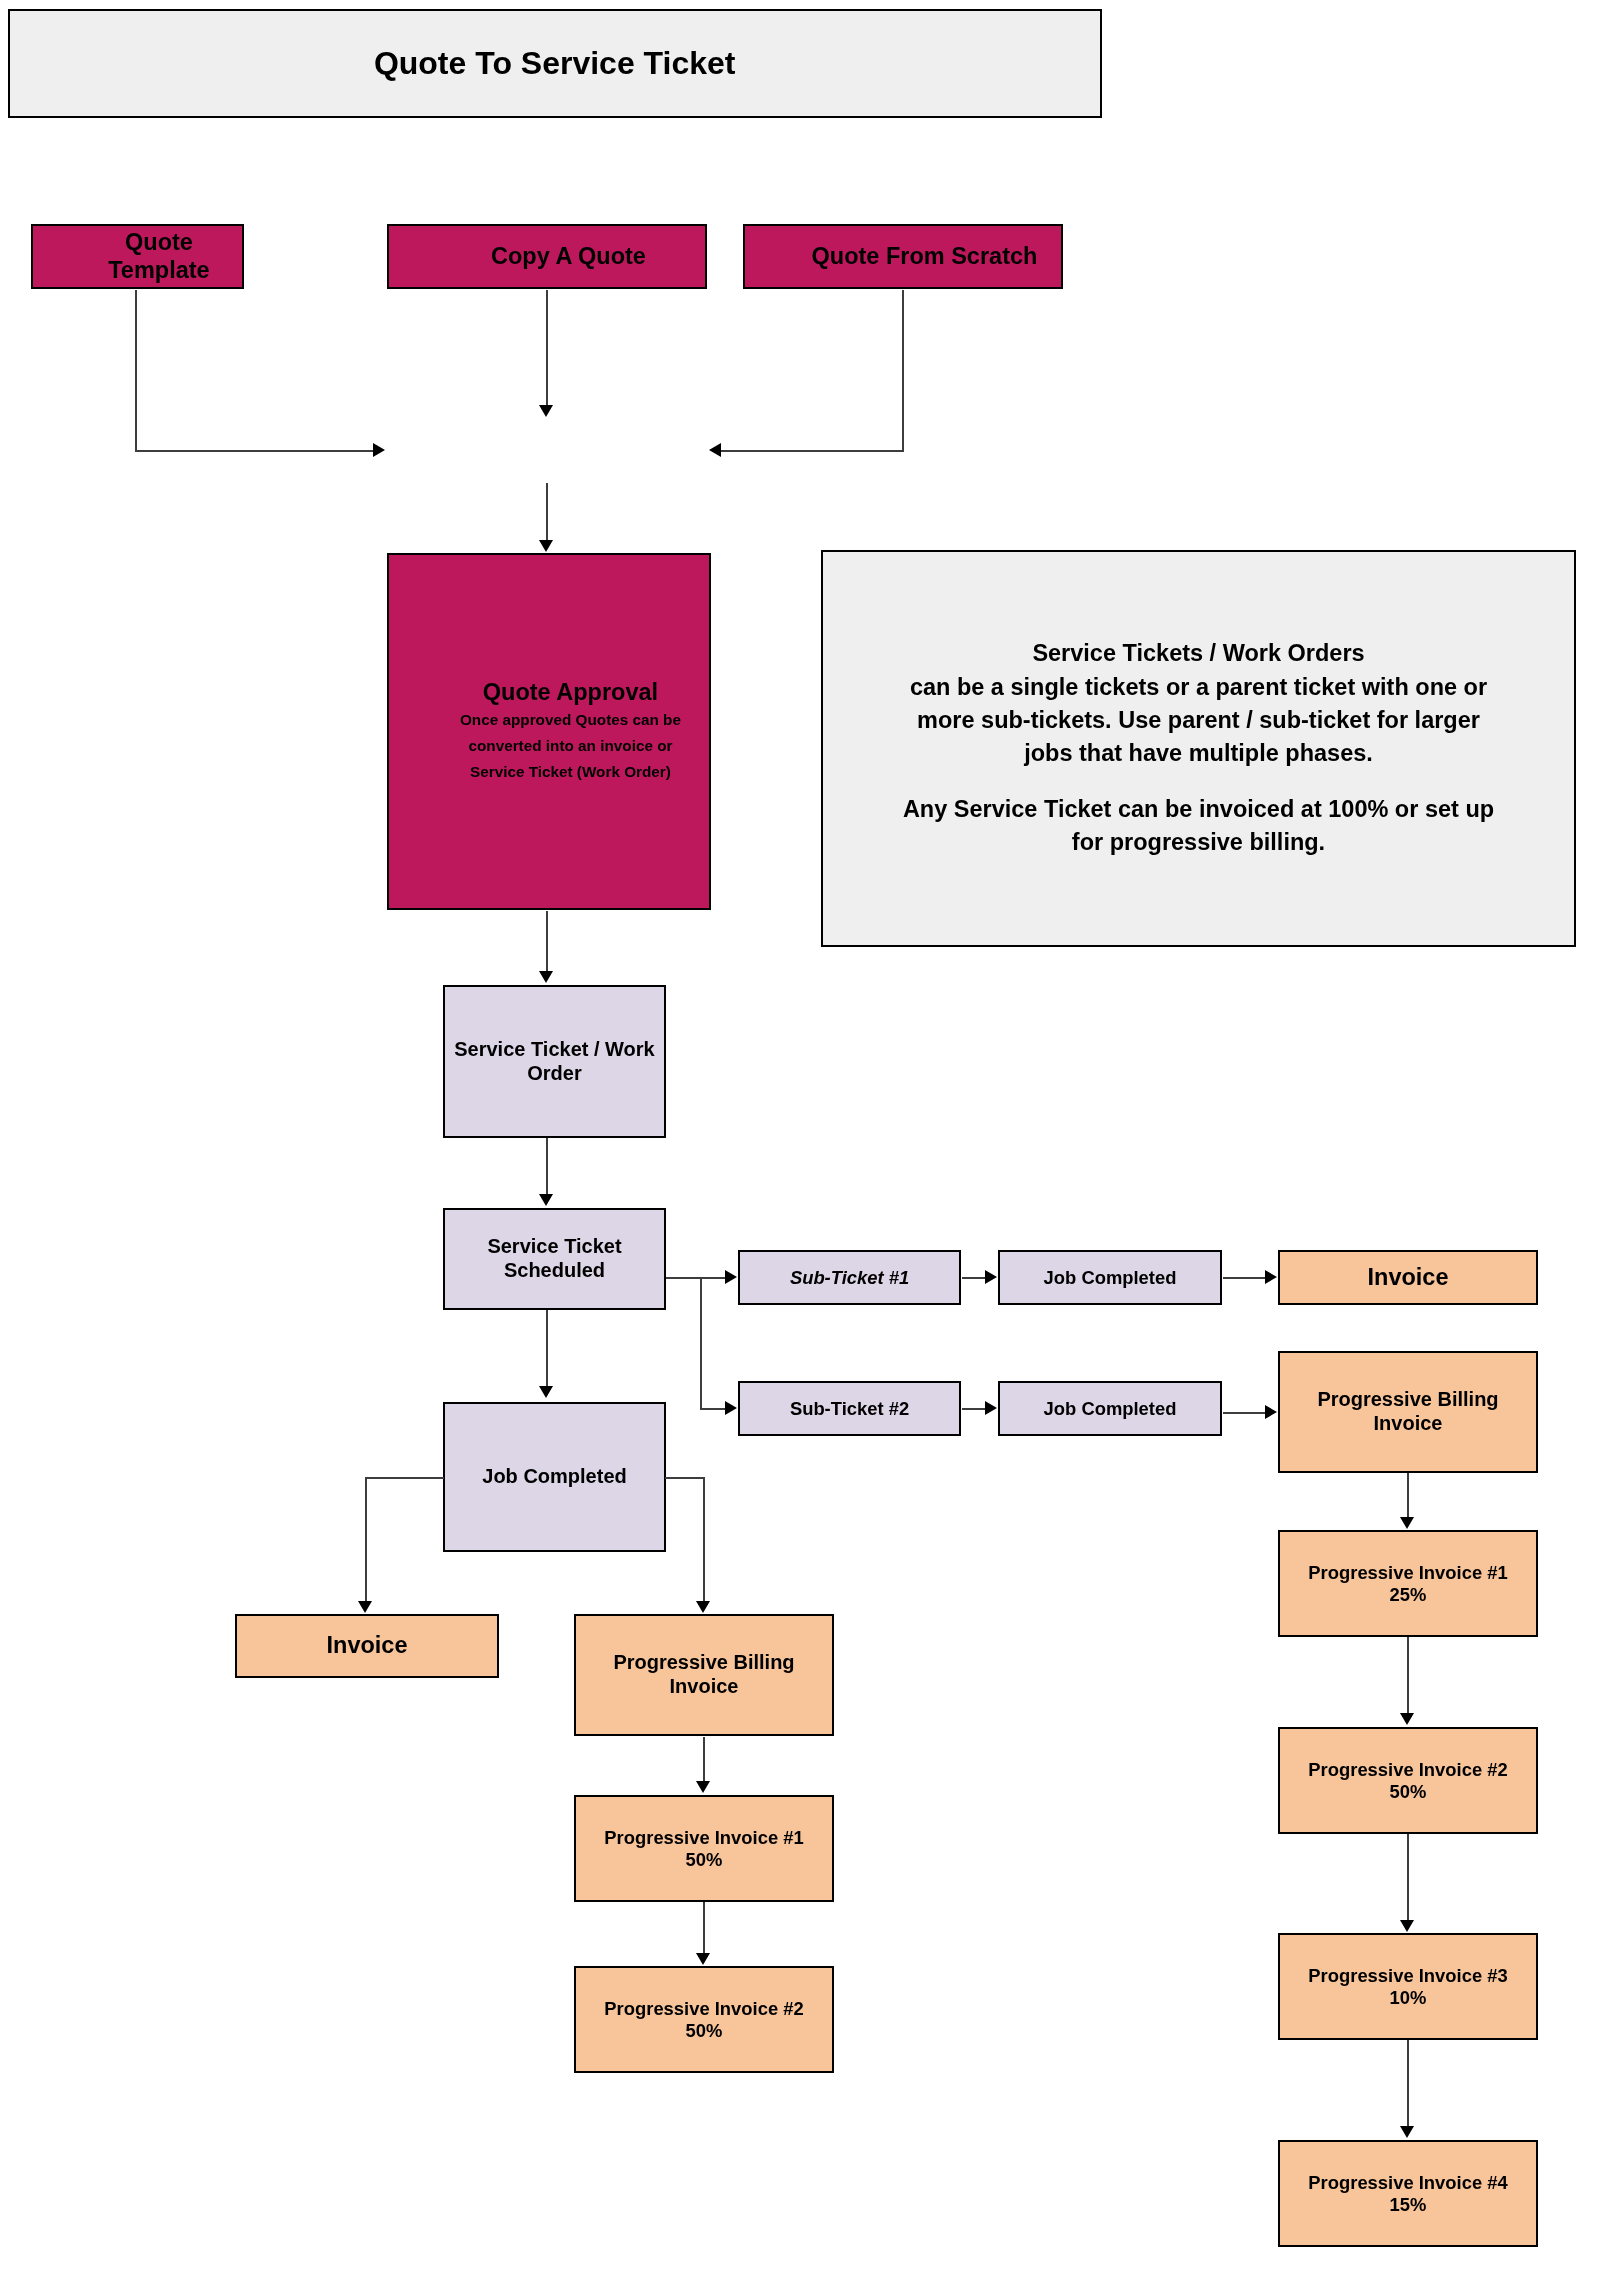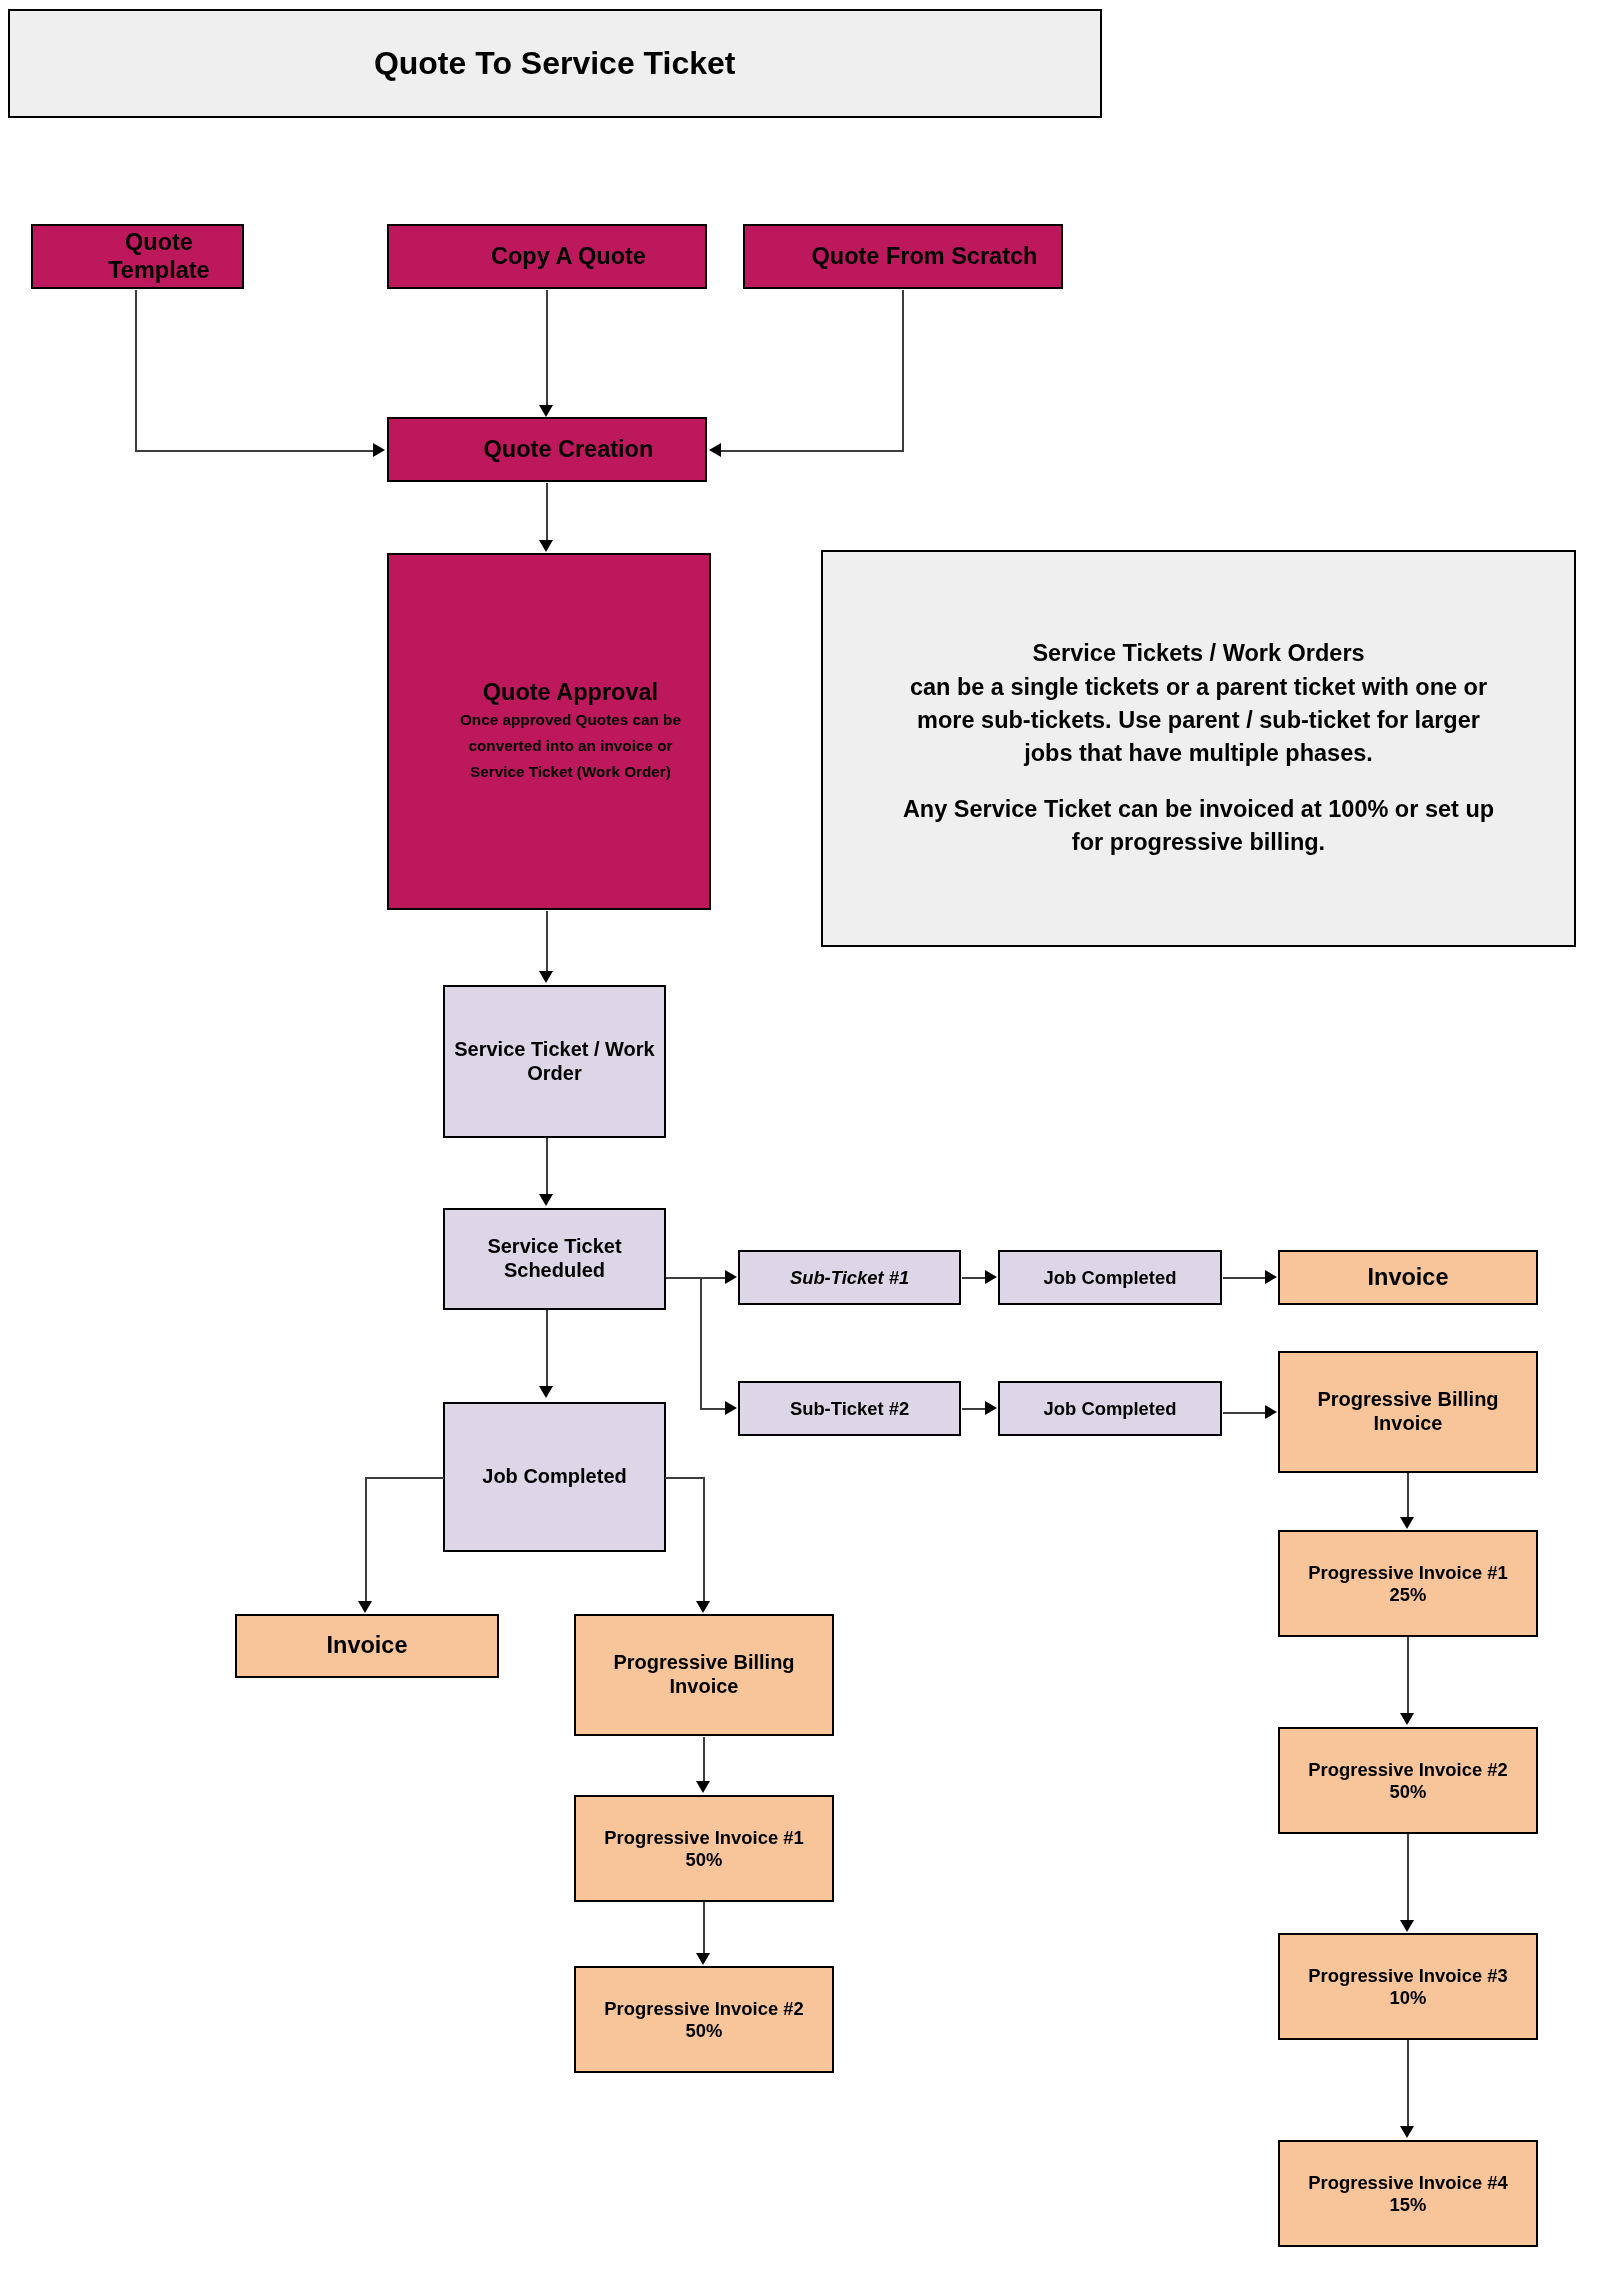--- a/index.html
+++ b/index.html
@@ -86,23 +86,20 @@
   </div>
 
   <div class="node fill-blue t-lg" style="left:387px;top:224px;width:320px;height:65px;">
     <span>Copy A Quote</span>
   </div>
 
   <div class="node fill-blue t-lg" style="left:743px;top:224px;width:320px;height:65px;">
     <span>Quote From Scratch</span>
   </div>
 
-  <div class="node fill-blue t-lg" style="left:387px;top:417px;width:320px;height:65px;">
-    <span>Quote Creation</span>
-  </div>
 
   <div class="node fill-blue t-approval" style="left:387px;top:553px;width:324px;height:357px;">
     <span class="ttl">Quote Approval</span>
     <span class="sub">Once approved Quotes can be</span>
     <span class="sub">converted into an invoice or</span>
     <span class="sub">Service Ticket (Work Order)</span>
   </div>
 
   <div class="node fill-grey t-note" style="left:821px;top:550px;width:755px;height:397px;font-weight:bold;">
     <span>Service Tickets / Work Orders</span>

